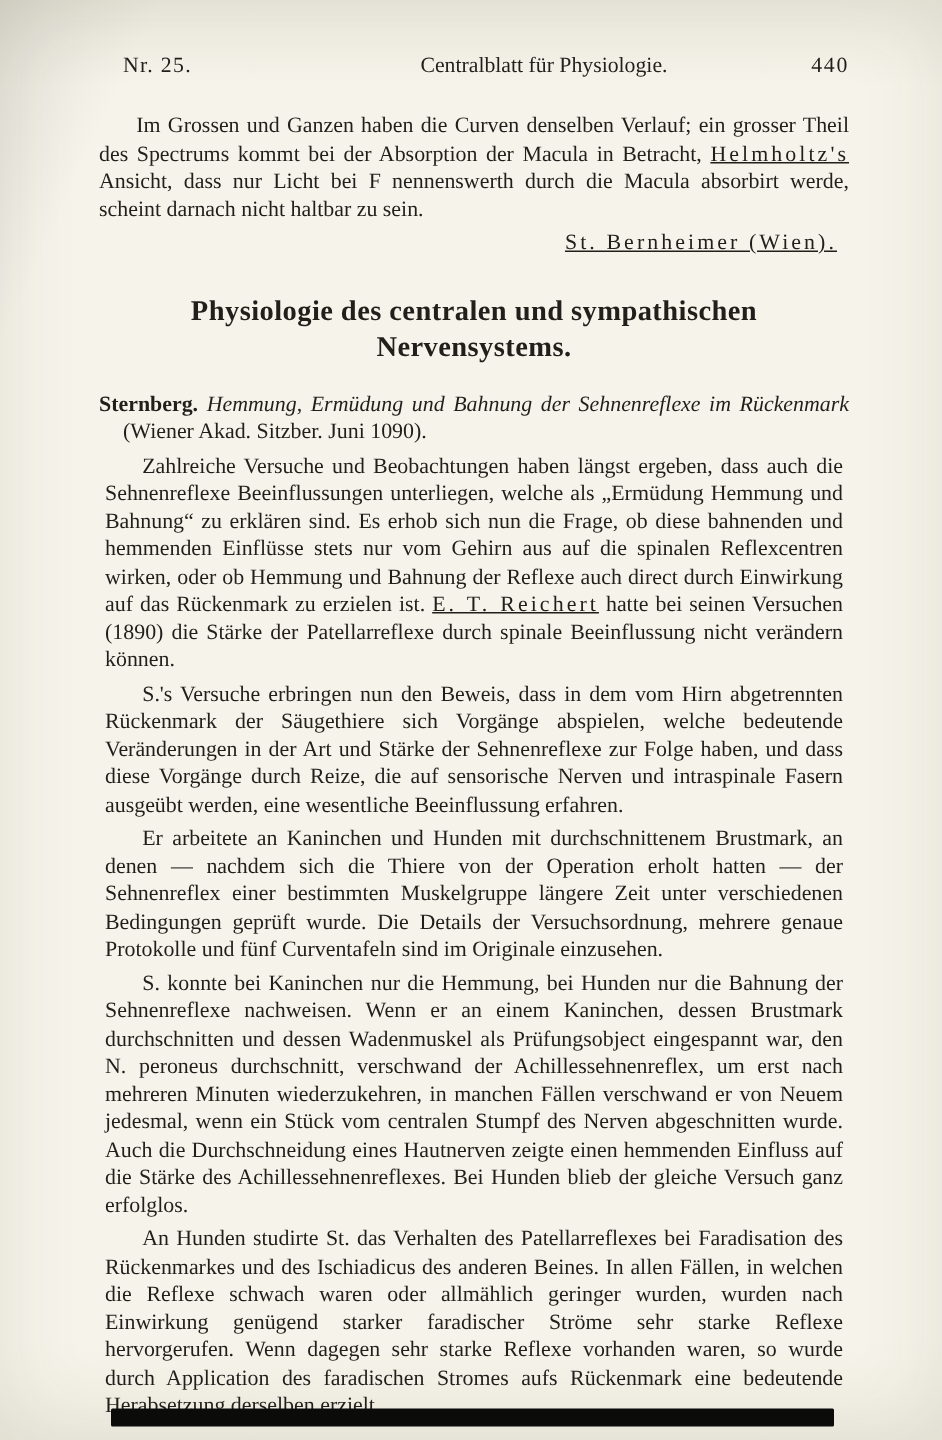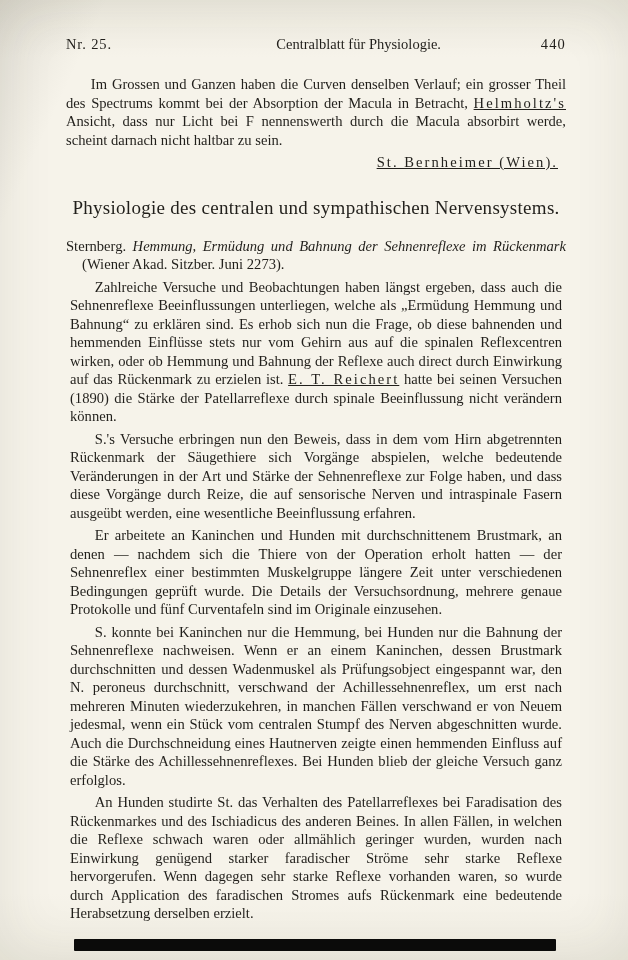--- a/index.html
+++ b/index.html
@@ -20,44 +20,45 @@
     box-shadow: inset 0 0 55px rgba(60,55,40,0.10);
     color: #211f1b;
     font-family: "Liberation Serif", "DejaVu Serif", serif;
     overflow: hidden;
   }
   .page-header {
     display: flex;
     align-items: baseline;
     font-size: 14.5px;
     margin-bottom: 22px;
+    margin-left: 16px;
   }
   .hdr-left  { flex: 1; text-align: left; letter-spacing: 0.06em; }
   .hdr-center{ flex: 2; text-align: right; }
   .hdr-right { flex: 1; text-align: right; letter-spacing: 0.08em; }
 
   .body-text { font-size: 14.6px; line-height: 18.5px; }
 
   .para {
     margin: 0;
     text-align: justify;
     text-indent: 1.7em;
   }
   .signature {
     margin: 4px;
     text-align: right;
     padding-right: 4px;
   }
   .spaced { letter-spacing: 0.14em; text-decoration: underline; }
   .italic { font-style: italic; }
-  .bold   { font-weight: normal; }
+  .bold   { font-weight: bold; }
 
   .section-heading {
     font-size: 19px;
-    font-weight: normal;
+    font-weight: bold;
     letter-spacing: 0.015em;
     text-align: center;
     margin: 24px 0 17px 0;
     line-height: 24px;
   }
   .article-heading {
     margin: 0 0 2px 0;
     text-align: justify;
     padding-left: 1.1em;
     text-indent: -1.1em;
@@ -86,21 +87,21 @@
   </header>
 
   <main class="body-text">
 
     <p class="para"><span>Im Grossen und Ganzen haben die Curven denselben Verlauf; ein grosser Theil des Spectrums kommt bei der Absorption der Macula in Betracht, </span><span class="spaced">Helmholtz's</span><span> Ansicht, dass nur Licht bei F nennenswerth durch die Macula absorbirt werde, scheint darnach nicht haltbar zu sein.</span></p>
 
     <p class="signature"><span class="spaced">St. Bernheimer (Wien).</span></p>
 
     <h2 class="section-heading">Physiologie des centralen und sympathischen Nervensystems.</h2>
 
-    <p class="article-heading"><span class="bold">Sternberg. </span><span class="italic">Hemmung, Ermüdung und Bahnung der Sehnenreflexe im Rückenmark </span><span>(Wiener Akad. Sitzber. Juni 2273).</span></p>
+    <p class="article-heading"><span class="bold">Sternberg. </span><span class="italic">Hemmung, Ermüdung und Bahnung der Sehnenreflexe im Rückenmark </span><span>(Wiener Akad. Sitzber. Juni 1090).</span></p>
 
     <div class="article-paragraphs">
         <p class="para"><span>Zahlreiche Versuche und Beobachtungen haben längst ergeben, dass auch die Sehnenreflexe Beeinflussungen unterliegen, welche als „Ermüdung Hemmung und Bahnung“ zu erklären sind. Es erhob sich nun die Frage, ob diese bahnenden und hemmenden Einflüsse stets nur vom Gehirn aus auf die spinalen Reflexcentren wirken, oder ob Hemmung und Bahnung der Reflexe auch direct durch Einwirkung auf das Rückenmark zu erzielen ist. </span><span class="spaced">E. T. Reichert</span><span> hatte bei seinen Versuchen (1890) die Stärke der Patellarreflexe durch spinale Beeinflussung nicht verändern können.</span></p>
         <p class="para"><span>S.'s Versuche erbringen nun den Beweis, dass in dem vom Hirn abgetrennten Rückenmark der Säugethiere sich Vorgänge abspielen, welche bedeutende Veränderungen in der Art und Stärke der Sehnenreflexe zur Folge haben, und dass diese Vorgänge durch Reize, die auf sensorische Nerven und intraspinale Fasern ausgeübt werden, eine wesentliche Beeinflussung erfahren.</span></p>
         <p class="para"><span>Er arbeitete an Kaninchen und Hunden mit durchschnittenem Brustmark, an denen — nachdem sich die Thiere von der Operation erholt hatten — der Sehnenreflex einer bestimmten Muskelgruppe längere Zeit unter verschiedenen Bedingungen geprüft wurde. Die Details der Versuchsordnung, mehrere genaue Protokolle und fünf Curventafeln sind im Originale einzusehen.</span></p>
         <p class="para"><span>S. konnte bei Kaninchen nur die Hemmung, bei Hunden nur die Bahnung der Sehnenreflexe nachweisen. Wenn er an einem Kaninchen, dessen Brustmark durchschnitten und dessen Wadenmuskel als Prüfungsobject eingespannt war, den N. peroneus durchschnitt, verschwand der Achillessehnenreflex, um erst nach mehreren Minuten wiederzukehren, in manchen Fällen verschwand er von Neuem jedesmal, wenn ein Stück vom centralen Stumpf des Nerven abgeschnitten wurde. Auch die Durchschneidung eines Hautnerven zeigte einen hemmenden Einfluss auf die Stärke des Achillessehnenreflexes. Bei Hunden blieb der gleiche Versuch ganz erfolglos.</span></p>
         <p class="para"><span>An Hunden studirte St. das Verhalten des Patellarreflexes bei Faradisation des Rückenmarkes und des Ischiadicus des anderen Beines. In allen Fällen, in welchen die Reflexe schwach waren oder allmählich geringer wurden, wurden nach Einwirkung genügend starker faradischer Ströme sehr starke Reflexe hervorgerufen. Wenn dagegen sehr starke Reflexe vorhanden waren, so wurde durch Application des faradischen Stromes aufs Rückenmark eine bedeutende Herabsetzung derselben erzielt.</span></p>
       </div>
 
   </main>

